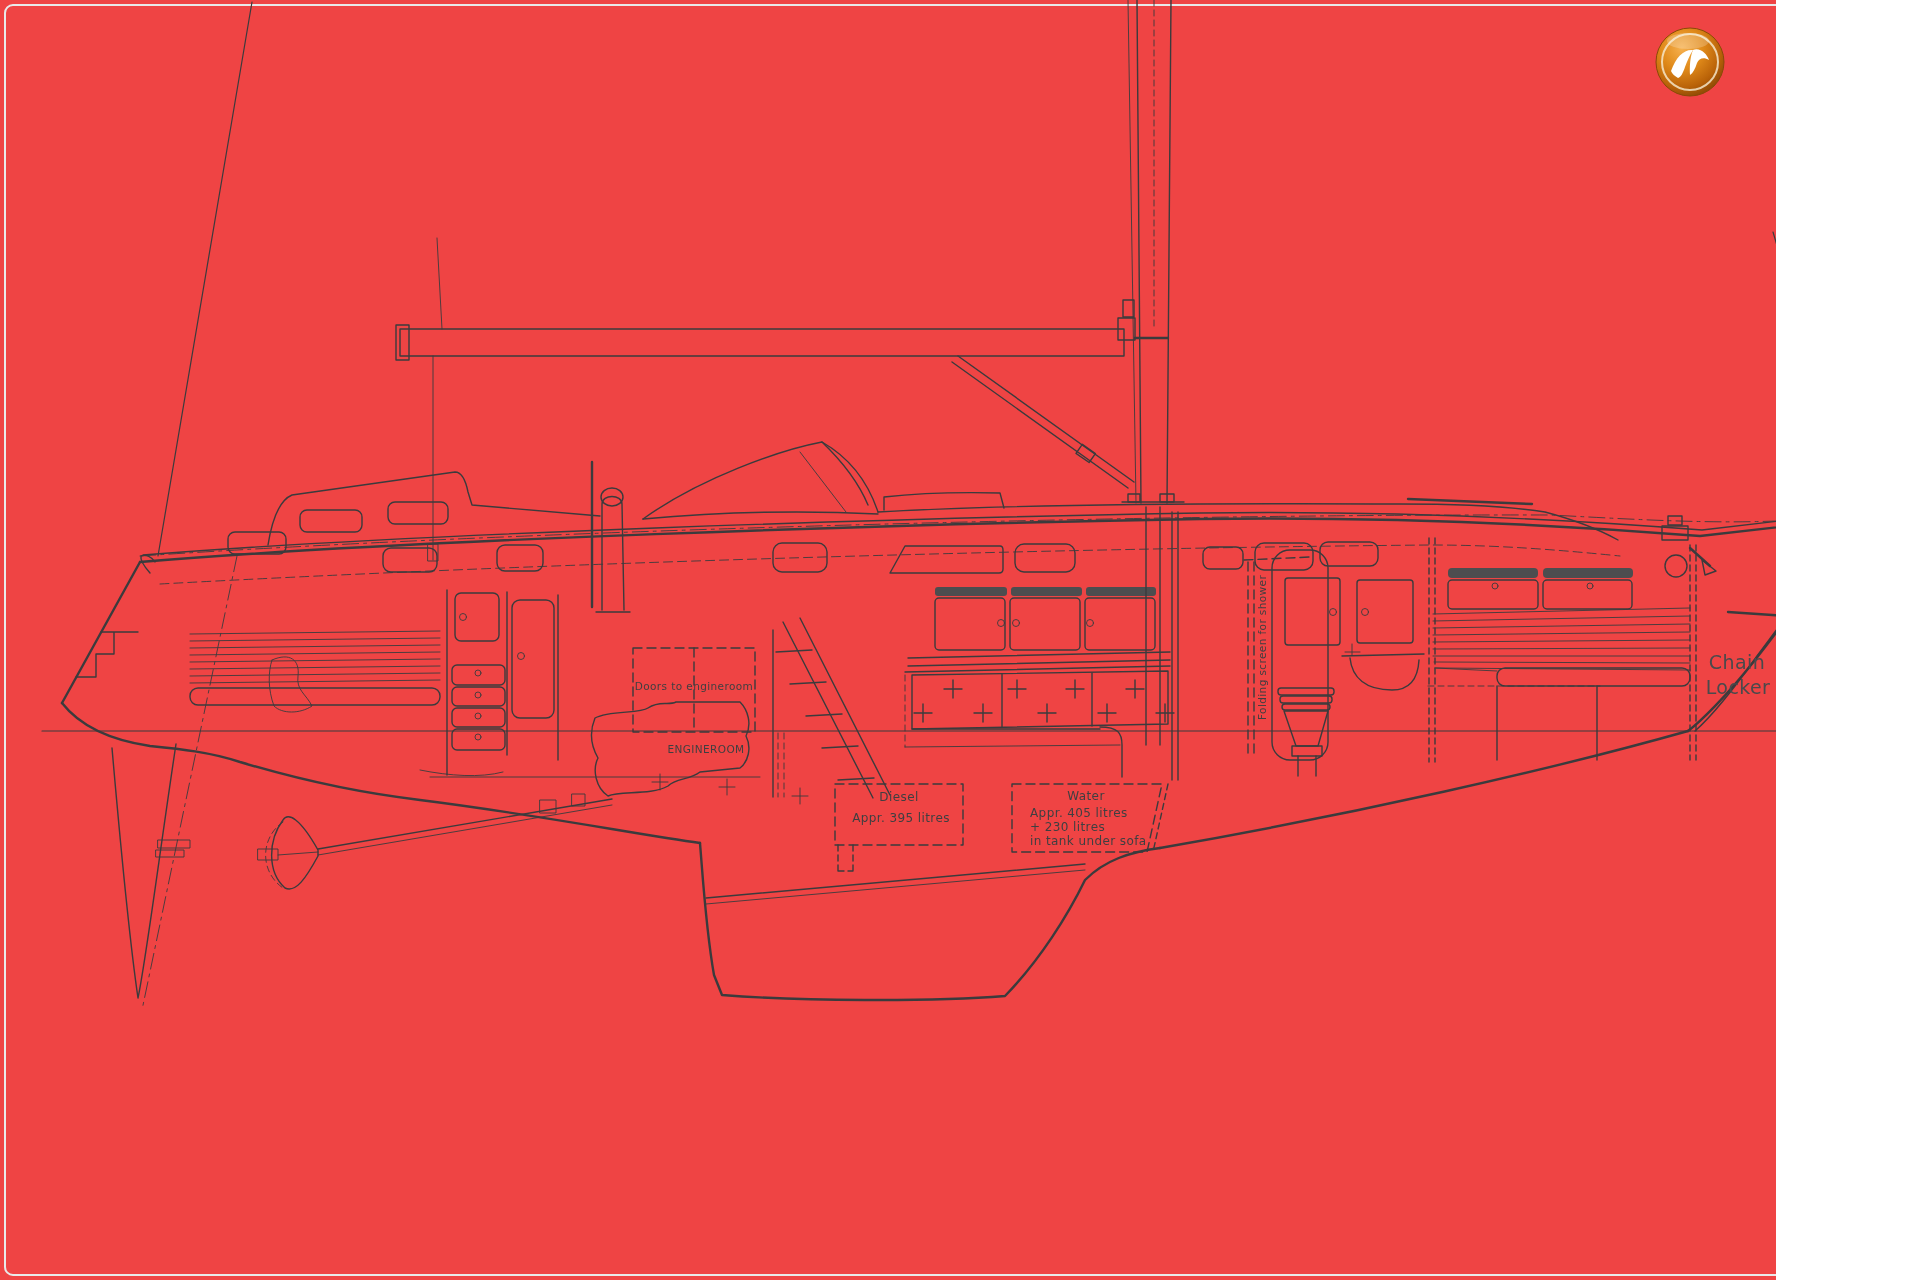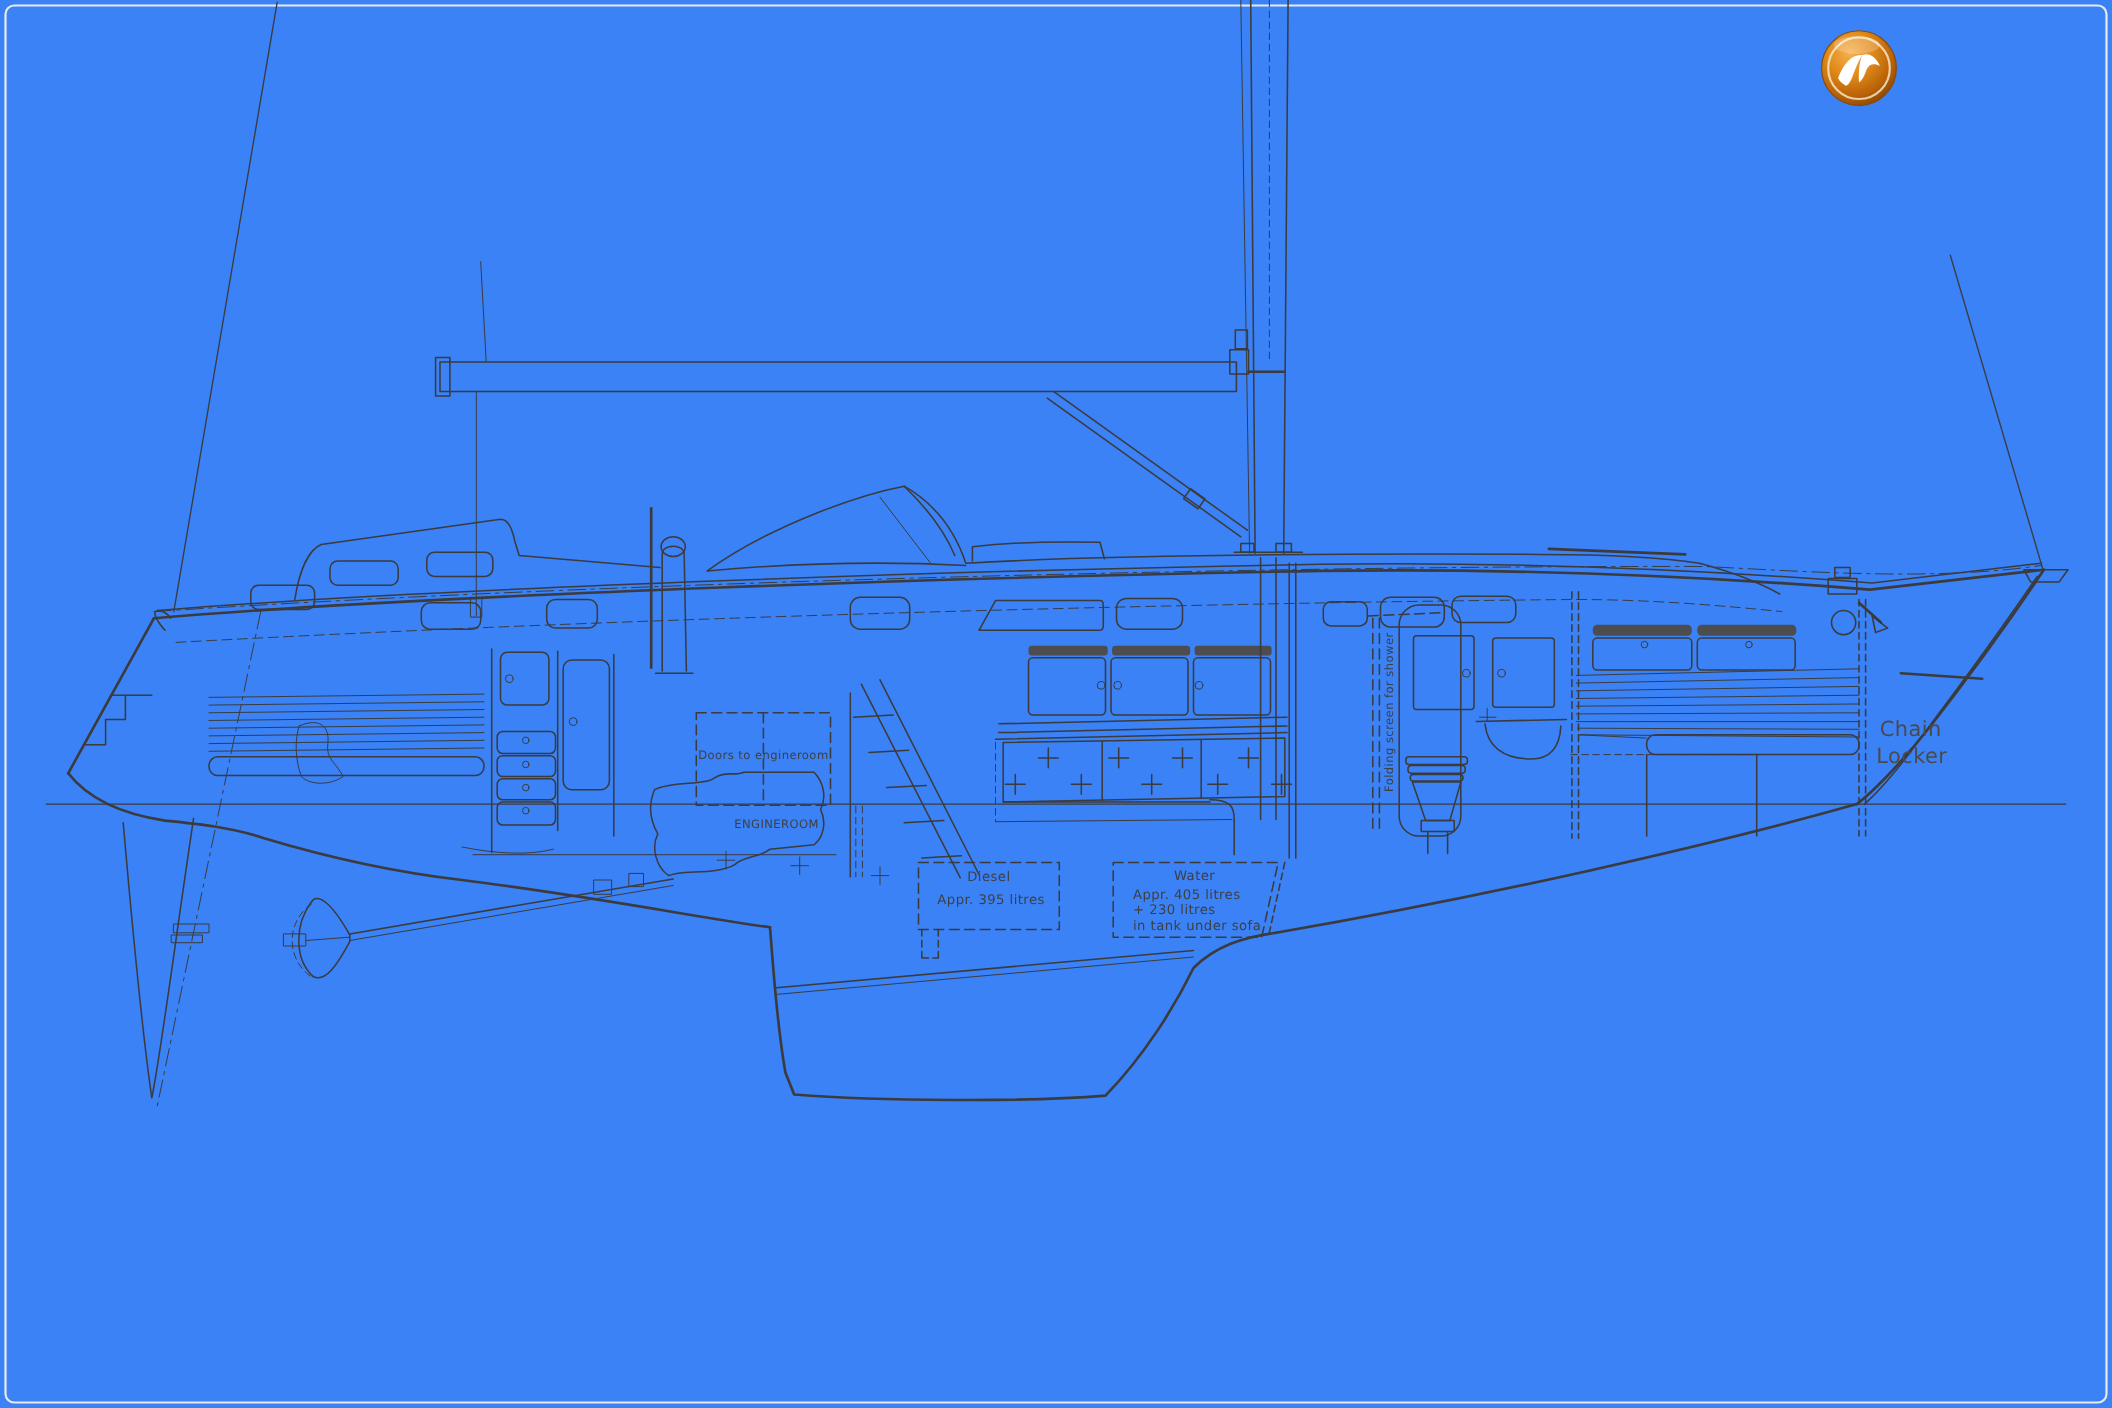--- a/index.html
+++ b/index.html
@@ -1,16 +1,16 @@
 <!DOCTYPE html>
 <html><head>
 <meta charset="utf-8">
 <style>
   html,body{margin:0;padding:0;background:#ffffff;}
-  .stage{position:relative;width:1920px;height:1280px;background:#3b82f6;overflow:hidden;}
+  .stage{position:relative;width:1776px;height:1280px;background:#ef4444;overflow:hidden;}
   svg{position:absolute;inset:0;}
   .ln{fill:none;stroke:#3b3b3d;stroke-width:1.4;stroke-linecap:round;stroke-linejoin:round;}
   .thin{stroke-width:0.9;}
   .med{stroke-width:1.2;}
   .thk{stroke-width:2.4;}
   .dash{stroke-dasharray:9 5;}
   .dash2{stroke-dasharray:6 4;}
   .dashdot{stroke-dasharray:16 5 3 5;}
   .filldark{fill:#4d4d4f;stroke:none;}
   .txt{font-family:"DejaVu Sans","Liberation Sans",sans-serif;fill:#3f3f41;letter-spacing:0.4px;}

